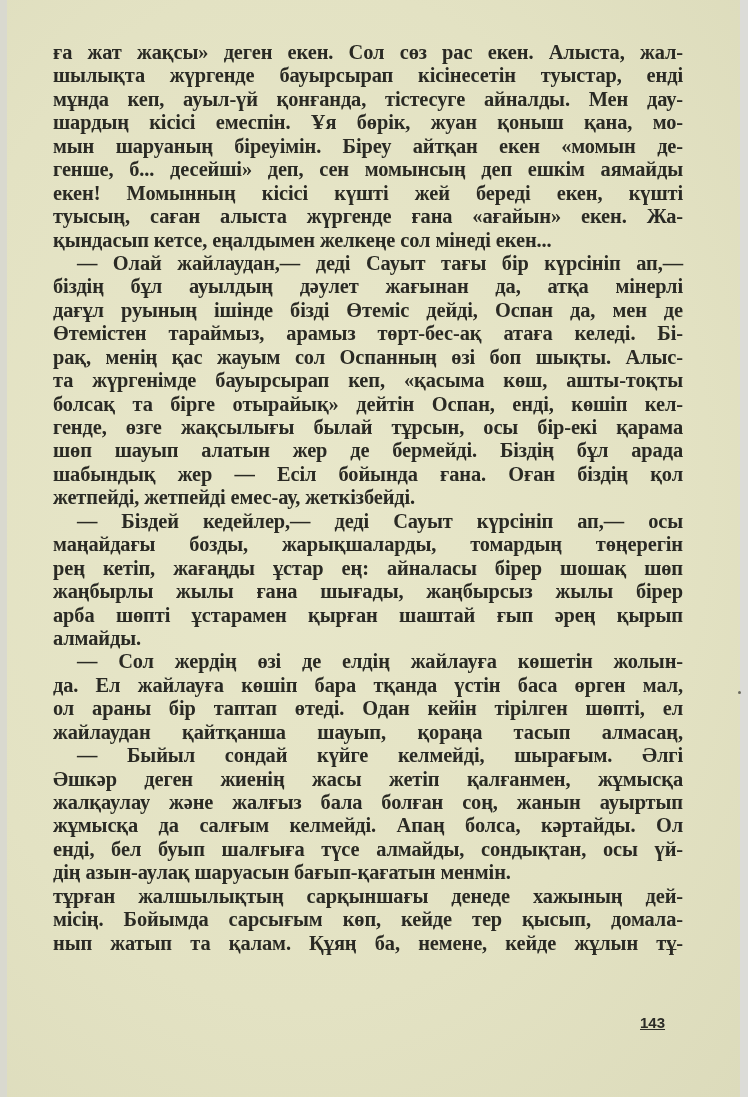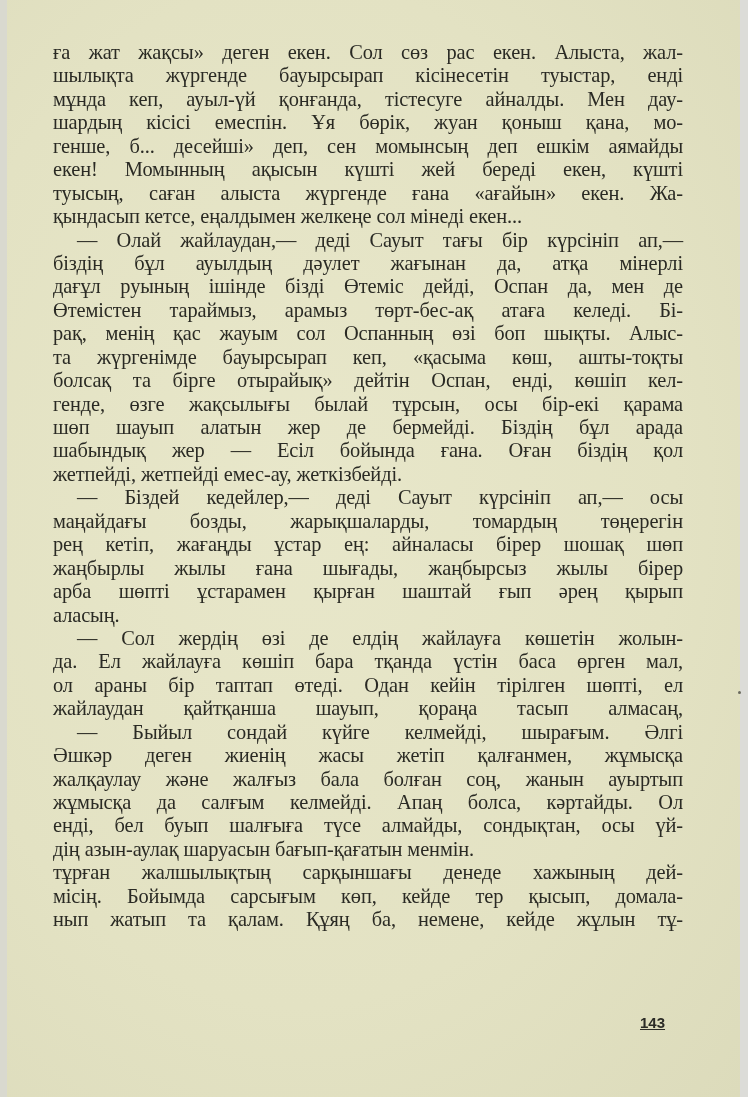--- a/index.html
+++ b/index.html
@@ -32,20 +32,21 @@
     line-height: 23.45px;
     color: #2a2a24;
     letter-spacing: -0.1px;
   }
   .line {
     display: block;
     white-space: nowrap;
     text-align: justify;
     text-align-last: justify;
     height: 23.45px;
+    font-weight: bold;
   }
   .line.last {
     text-align-last: left;
   }
   .line.indent {
     padding-left: 24px;
   }
   .page-number {
     position: absolute;
     left: 633px;
@@ -76,41 +77,42 @@
 </style>
 </head>
 <body>
 
 <div class="page">
   <div class="text-block" id="text-block">
       <span class="line">ға жат жақсы» деген екен. Сол сөз рас екен. Алыста, жал-</span>
       <span class="line">шылықта жүргенде бауырсырап кісінесетін туыстар, енді</span>
       <span class="line">мұнда кеп, ауыл-үй қонғанда, тістесуге айналды. Мен дау-</span>
       <span class="line">шардың кісісі емеспін. Ұя бөрік, жуан қоныш қана, мо-</span>
+      <span class="line">мын шаруаның біреуімін. Біреу айтқан екен «момын де-</span>
       <span class="line">генше, б... десейші» деп, сен момынсың деп ешкім аямайды</span>
-      <span class="line">екен! Момынның ақысын күшті жей береді екен, күшті</span>
+      <span class="line">екен! Момынның кісісі күшті жей береді екен, күшті</span>
       <span class="line">туысың, саған алыста жүргенде ғана «ағайын» екен. Жа-</span>
       <span class="line last">қындасып кетсе, еңалдымен желкеңе сол мінеді екен...</span>
       <span class="line indent">— Олай жайлаудан,— деді Сауыт тағы бір күрсініп ап,—</span>
       <span class="line">біздің бұл ауылдың дәулет жағынан да, атқа мінерлі</span>
       <span class="line">дағұл руының ішінде бізді Өтеміс дейді, Оспан да, мен де</span>
       <span class="line">Өтемістен тараймыз, арамыз төрт-бес-ақ атаға келеді. Бі-</span>
       <span class="line">рақ, менің қас жауым сол Оспанның өзі боп шықты. Алыс-</span>
       <span class="line">та жүргенімде бауырсырап кеп, «қасыма көш, ашты-тоқты</span>
       <span class="line">болсақ та бірге отырайық» дейтін Оспан, енді, көшіп кел-</span>
       <span class="line">генде, өзге жақсылығы былай тұрсын, осы бір-екі қарама</span>
       <span class="line">шөп шауып алатын жер де бермейді. Біздің бұл арада</span>
       <span class="line">шабындық жер — Есіл бойында ғана. Оған біздің қол</span>
       <span class="line last">жетпейді, жетпейді емес-ау, жеткізбейді.</span>
       <span class="line indent">— Біздей кедейлер,— деді Сауыт күрсініп ап,— осы</span>
       <span class="line">маңайдағы бозды, жарықшаларды, томардың төңерегін</span>
       <span class="line">рең кетіп, жағаңды ұстар ең: айналасы бірер шошақ шөп</span>
       <span class="line">жаңбырлы жылы ғана шығады, жаңбырсыз жылы бірер</span>
       <span class="line">арба шөпті ұстарамен қырған шаштай ғып әрең қырып</span>
-      <span class="line last">аласың.</span>
+      <span class="line last">алмайды.</span>
       <span class="line indent">— Сол жердің өзі де елдің жайлауға көшетін жолын-</span>
       <span class="line">да. Ел жайлауға көшіп бара тқанда үстін баса өрген мал,</span>
       <span class="line">ол араны бір таптап өтеді. Одан кейін тірілген шөпті, ел</span>
       <span class="line">жайлаудан қайтқанша шауып, қораңа тасып алмасаң,</span>
       <span class="line indent">— Быйыл сондай күйге келмейді, шырағым. Әлгі</span>
       <span class="line">Әшкәр деген жиенің жасы жетіп қалғанмен, жұмысқа</span>
       <span class="line">жалқаулау және жалғыз бала болған соң, жанын ауыртып</span>
       <span class="line">жұмысқа да салғым келмейді. Апаң болса, кәртайды. Ол</span>
       <span class="line">енді, бел буып шалғыға түсе алмайды, сондықтан, осы үй-</span>
       <span class="line last">дің азын-аулақ шаруасын бағып-қағатын менмін.</span>

